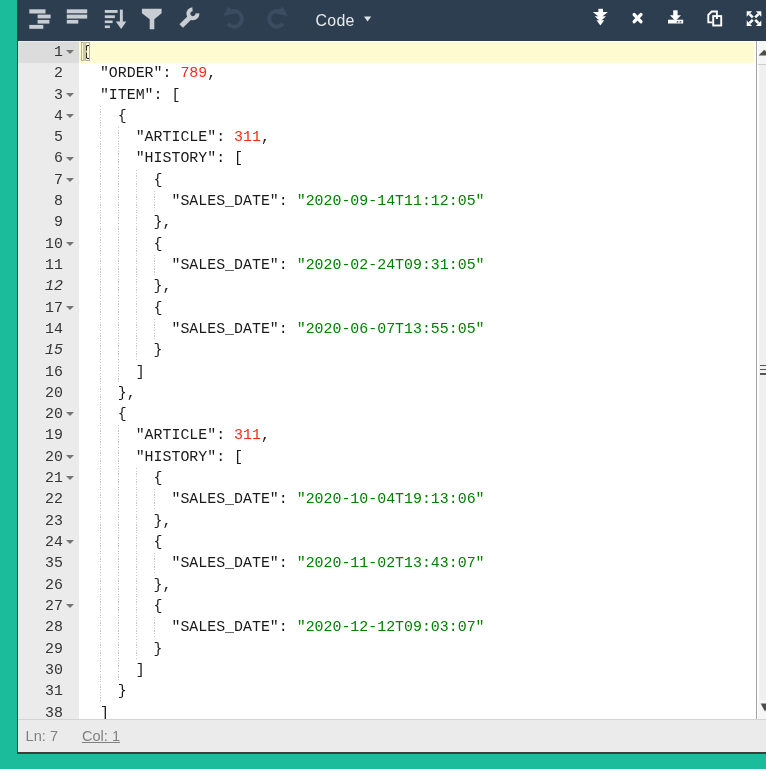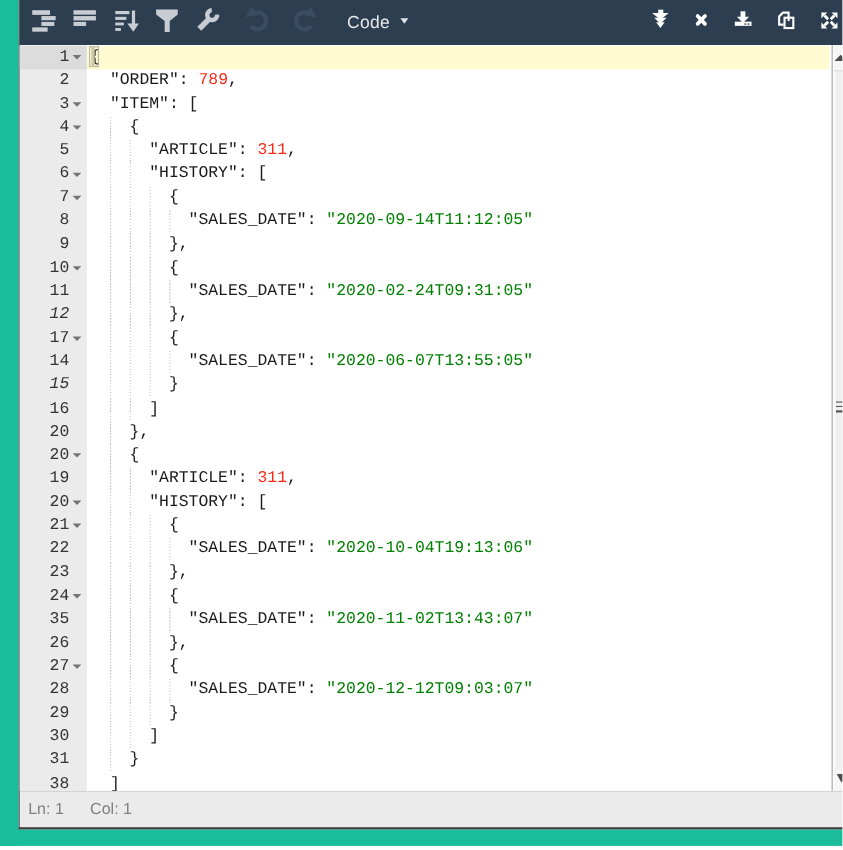--- a/index.html
+++ b/index.html
@@ -184,22 +184,22 @@
 <div class="abs" style="left:757.5px;top:63.9px;width:8.5px;height:1.2px;background:#cfcfcf;"></div>
 <div class="abs" style="left:757.5px;top:65.1px;width:8.5px;height:635px;background:#f0f0f0;border-left:1px solid #fdfdfd;"></div>
 <div class="abs" style="left:760.4px;top:364.8px;width:5.6px;height:1.5px;background:#555;"></div>
 <div class="abs" style="left:760.4px;top:368.9px;width:5.6px;height:1.5px;background:#555;"></div>
 <div class="abs" style="left:760.4px;top:373.0px;width:5.6px;height:1.5px;background:#555;"></div>
 <svg class="abs" style="left:757.5px;top:700px;" width="8.5" height="18" viewBox="0 0 8.5 18">
     <polygon points="2.7,3.6 12,3.6 7,11.5" fill="#4d4d4d"></polygon>
   </svg>
 <div class="abs" style="left:18.3px;top:718.8px;width:747.7px;height:1.2px;background:#d4d4d4;"></div>
 <div class="abs" style="left:18.3px;top:720px;width:747.7px;height:32.4px;background:#ebebeb;"></div>
-<div class="abs" style="left:25.6px;top:720px;width:300px;height:32px;line-height:32px;font-size:14.6px;color:#808080;">Ln: 1</div>
-<div class="abs" style="left:81.9px;top:720px;width:300px;height:47px;line-height:32px;font-size:14.6px;color:#808080;">Col: 1</div>
+<div class="abs" style="left:25.6px;top:720px;width:300px;height:32px;line-height:32px;font-size:14.6px;color:#808080;">Ln: 7</div>
+<div class="abs" style="left:81.9px;top:720px;width:300px;height:47px;line-height:32px;font-size:14.6px;color:#808080;text-decoration:underline;">Col: 1</div>
 <div class="abs" style="left:17px;top:752.4px;width:749px;height:1.5px;background:#3d3d3d;"></div>
 <svg class="abs" style="left:0;top:0;" width="766" height="41" viewBox="0 0 766 41">
 <g fill="#c8cdd3">
       <rect x="29.3" y="9.3" width="16.2" height="4.2"></rect>
       <rect x="37.6" y="14.6" width="13.0" height="3.8"></rect>
       <rect x="37.6" y="19.9" width="11.8" height="3.7"></rect>
       <rect x="29.3" y="24.9" width="14.0" height="3.9"></rect>
     </g>
 <g fill="#c8cdd3">
       <rect x="66.8" y="9.3" width="20.4" height="4.0"></rect>

